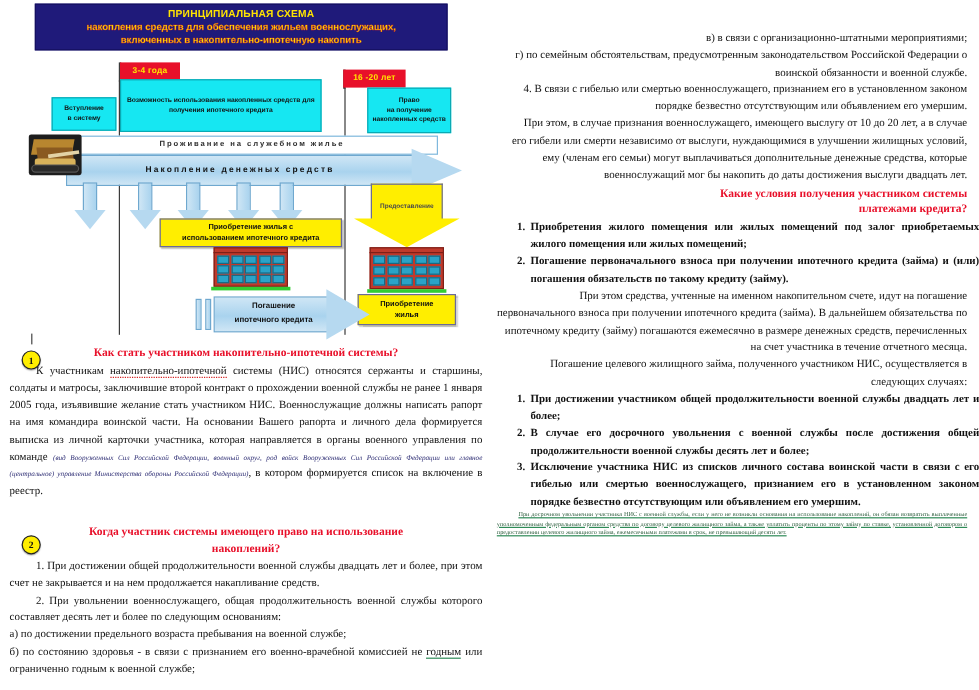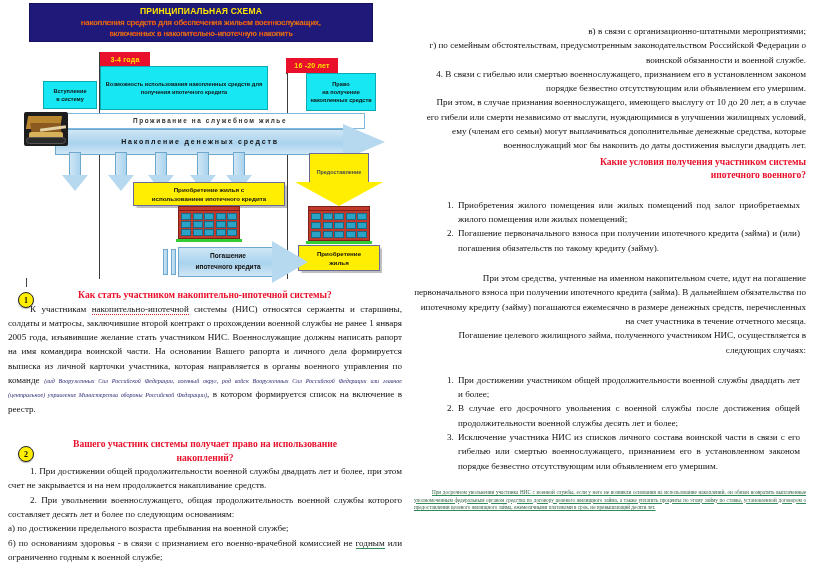--- a/index.html
+++ b/index.html
@@ -22,21 +22,21 @@
     position:absolute;left:29px;top:3px;width:344px;height:39px;
     background:#1f1a7a;border:1px solid #151060;
     display:flex;flex-direction:column;align-items:center;justify-content:center;
     box-sizing:border-box;
   }
   .banner .l1{
     font-family:"Liberation Sans",sans-serif;font-weight:bold;font-size:8.5px;
     color:#ffe400;letter-spacing:.2px;line-height:11px;
   }
   .banner .l2, .banner .l3{
-    font-family:"Liberation Sans",sans-serif;font-weight:normal;font-size:8px;
+    font-family:"Liberation Sans",sans-serif;font-weight:bold;font-size:8px;
     color:#ffe400;line-height:11px;text-align:center;white-space:nowrap;
   }
   .banner .red{color:#ffe400;-webkit-text-stroke:0.3px #d42020;}
 
   
   .vrule{position:absolute;width:1px;background:#3b3b3b;}
 
   .cbox{
     position:absolute;background:#16e7f2;border:1px solid #0aa9b3;
     box-sizing:border-box;display:flex;align-items:center;justify-content:center;
@@ -177,21 +177,21 @@
   .tiny{
     font-size:6px;line-height:8.6px;font-style:italic;color:#2b2b72;
   }
   .ulred{border-bottom:1px dotted #d42020;}
   .ulgrn{border-bottom:1px solid #2e8b57;}
   .green-small{
     font-size:5.2px;line-height:7.6px;color:#2f5f3f;text-align:justify;
     text-decoration:underline;text-decoration-color:#2e8b57;
     font-family:"Liberation Serif",serif;
   }
-  ol.lst{margin:16px;padding-left:32px;}
+  ol.lst{margin:0;padding-left:32px;font-weight:bold;}
   ol.lst li{
     font-family:"Liberation Serif",serif;font-size:9.1px;line-height:14.3px;
     color:#111;text-align:justify;margin:0;padding-left:2px;
   }
   .vbar{position:absolute;left:26px;top:278px;width:1px;height:9px;background:#444;}
 </style>
 </head>
 <body>
 
 <div class="page">
@@ -348,38 +348,38 @@
     </div>
 
     <div class="txt" style="top:288px;">
       <div class="circ" style="left:18px;top:4px;">1</div>
       <div class="para head-red">Как стать участником накопительно-ипотечной системы?</div>
       <p class="para ind"><span>К участникам </span><span class="ulred">накопительно-ипотечной</span><span> системы  (НИС) относятся сержанты и старшины, солдаты и матросы, заключившие второй контракт о прохождении военной службы не ранее 1 января 2005 года, изъявившие желание стать участником НИС. Военнослужащие должны написать рапорт на имя командира воинской части. На основании Вашего рапорта и личного дела формируется выписка из личной карточки участника, которая направляется в органы военного управления по команде </span><span class="tiny">(вид Вооруженных Сил Российской Федерации, военный округ, род войск Вооруженных Сил Российской Федерации или главное (центральное) управление Министерства обороны Российской Федерации)</span><span>, в котором формируется список на включение в реестр.</span></p>
     </div>
 
     <div class="txt" style="top:437px;">
       <div class="circ" style="left:18px;top:9px;">2</div>
-      <div class="para head-red">Вашего участник системы получает право на использование</div>
+      <div class="para head-red">Когда участник системы имеющего право на использование</div>
       <div class="para head-red">накоплений?</div>
       <p class="para ind">1. При достижении общей продолжительности военной службы двадцать лет и более, при этом счет не закрывается и на нем продолжается накапливание средств.</p>
       <p class="para ind">2. При увольнении военнослужащего, общая продолжительность военной службы которого составляет десять лет и более по следующим основаниям:</p>
       <p class="para">а) по достижении предельного возраста пребывания на военной службе;</p>
-      <p class="para"><span>б) по основаниям здоровья - в связи с признанием его военно-врачебной комиссией не </span><span class="ulgrn">годным</span><span> или ограниченно годным к военной службе;</span></p>
+      <p class="para"><span>б) по состоянию здоровья - в связи с признанием его военно-врачебной комиссией не </span><span class="ulgrn">годным</span><span> или ограниченно годным к военной службе;</span></p>
     </div>
   </div>
 
   <div class="col-right">
     <div class="txt" style="top:8px;">
       <p class="para">в) в связи с организационно-штатными мероприятиями;</p>
       <p class="para">г) по семейным обстоятельствам, предусмотренным законодательством Российской Федерации о воинской обязанности и военной службе.</p>
       <p class="para ind">4. В связи с гибелью или смертью военнослужащего, признанием его в установленном законом порядке безвестно отсутствующим или объявлением его умершим.</p>
       <p class="para ind">При этом, в случае признания военнослужащего, имеющего выслугу от 10 до 20 лет, а в случае его гибели или смерти независимо от выслуги, нуждающимися в улучшении жилищных условий, ему (членам его семьи) могут выплачиваться дополнительные денежные средства, которые военнослужащий мог бы накопить до даты достижения выслуги двадцать лет.</p>
 
       <div class="para head-red" style="margin-top:2px;">Какие условия получения участником системы</div>
-      <div class="para head-red">ипотечного военного?</div>
+      <div class="para head-red">платежами кредита?</div>
 
       <ol class="lst">
         <li>Приобретения жилого помещения или жилых помещений под залог приобретаемых жилого помещения или жилых помещений;</li>
         <li>Погашение первоначального взноса при получении ипотечного кредита (займа) и (или) погашения обязательств по такому кредиту (займу).</li>
       </ol>
       <p class="para ind">При этом средства, учтенные на именном накопительном счете, идут на погашение первоначального взноса при получении ипотечного кредита (займа). В дальнейшем обязательства по ипотечному кредиту (займу) погашаются ежемесячно в размере денежных средств, перечисленных на счет участника в течение отчетного месяца.</p>
       <p class="para ind">Погашение целевого жилищного займа, полученного участником НИС, осуществляется в следующих случаях:</p>
       <ol class="lst">
         <li>При достижении участником общей продолжительности военной службы двадцать лет и более;</li>
         <li>В случае его досрочного увольнения с военной службы после достижения общей продолжительности военной службы десять лет и более;</li>

